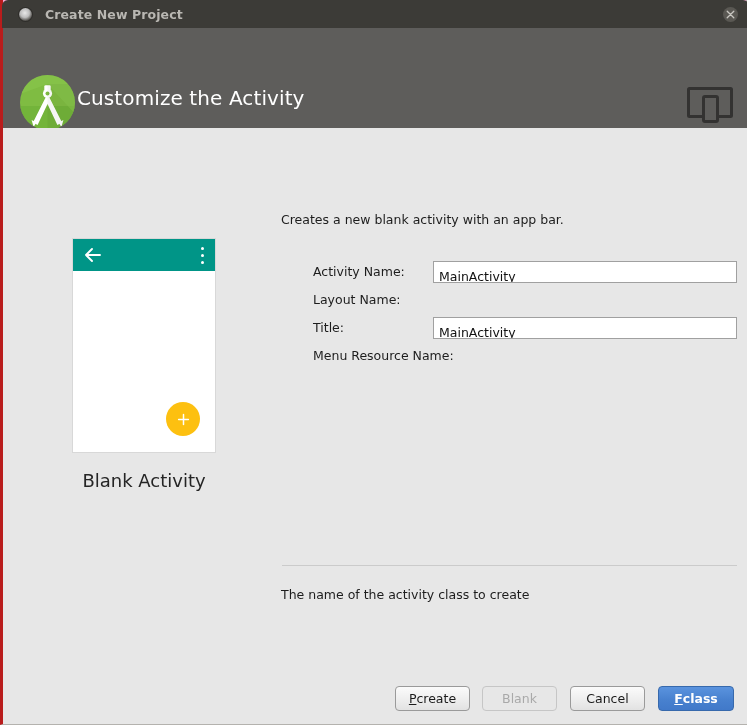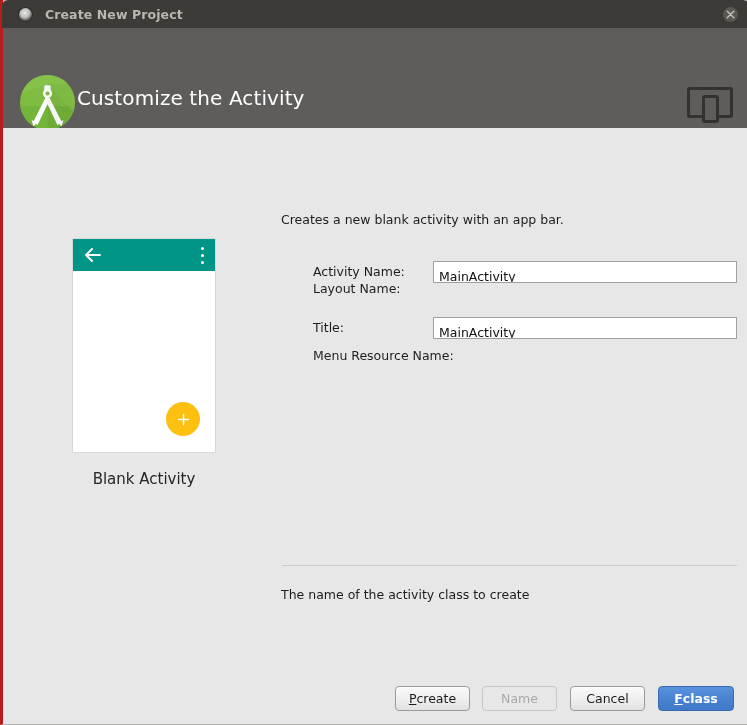--- a/index.html
+++ b/index.html
@@ -174,21 +174,21 @@
     display: flex;
     align-items: center;
     justify-content: center;
   }
   #preview-caption {
     position: absolute;
     left: 0;
     top: 232px;
     width: 144px;
     text-align: center;
-    font-size: 15px;
+    font-size: 18px;
     color: #252525;
   }
 
   
   #form-desc {
     position: absolute;
     left: 278px;
     top: 84px;
     font-size: 12.5px;
     color: #1d1d1d;
@@ -387,21 +387,21 @@
       <div id="preview-caption">Blank Activity</div>
     </div>
 
     <div id="form-desc">Creates a new blank activity with an app bar.</div>
 
     <div class="field-row" style="top:133px;">
       <div class="field-label">Activity Name:</div>
       <input class="field-input" type="text" value="MainActivity" style="">
     </div>
 
-    <div class="field-row" style="top:150px;">
+    <div class="field-row" style="top:161px;">
       <div class="field-label">Layout Name:</div>
     </div>
 
     <div class="field-row" style="top:189px;">
       <div class="field-label">Title:</div>
       <input class="field-input" type="text" value="MainActivity" style="">
     </div>
 
     <div class="field-row" style="top:217px;">
       <div class="field-label">Menu Resource Name:</div>
@@ -410,21 +410,21 @@
 
     <div id="separator"></div>
     <div id="help-text">The name of the activity class to create</div>
 
     <div id="footer">
       <div id="btn-previous" class="btn btn-normal">
           <span class="mn">P</span>
           <span>create</span>
         </div>
       <div id="btn-next" class="btn btn-disabled">
-          <span>Name</span>
+          <span>Blank</span>
         </div>
       <div id="btn-cancel" class="btn btn-normal">
           <span>Cancel</span>
         </div>
       <div id="btn-finish" class="btn btn-primary">
           <span class="mn">F</span>
           <span>class</span>
         </div>
     </div>
 

